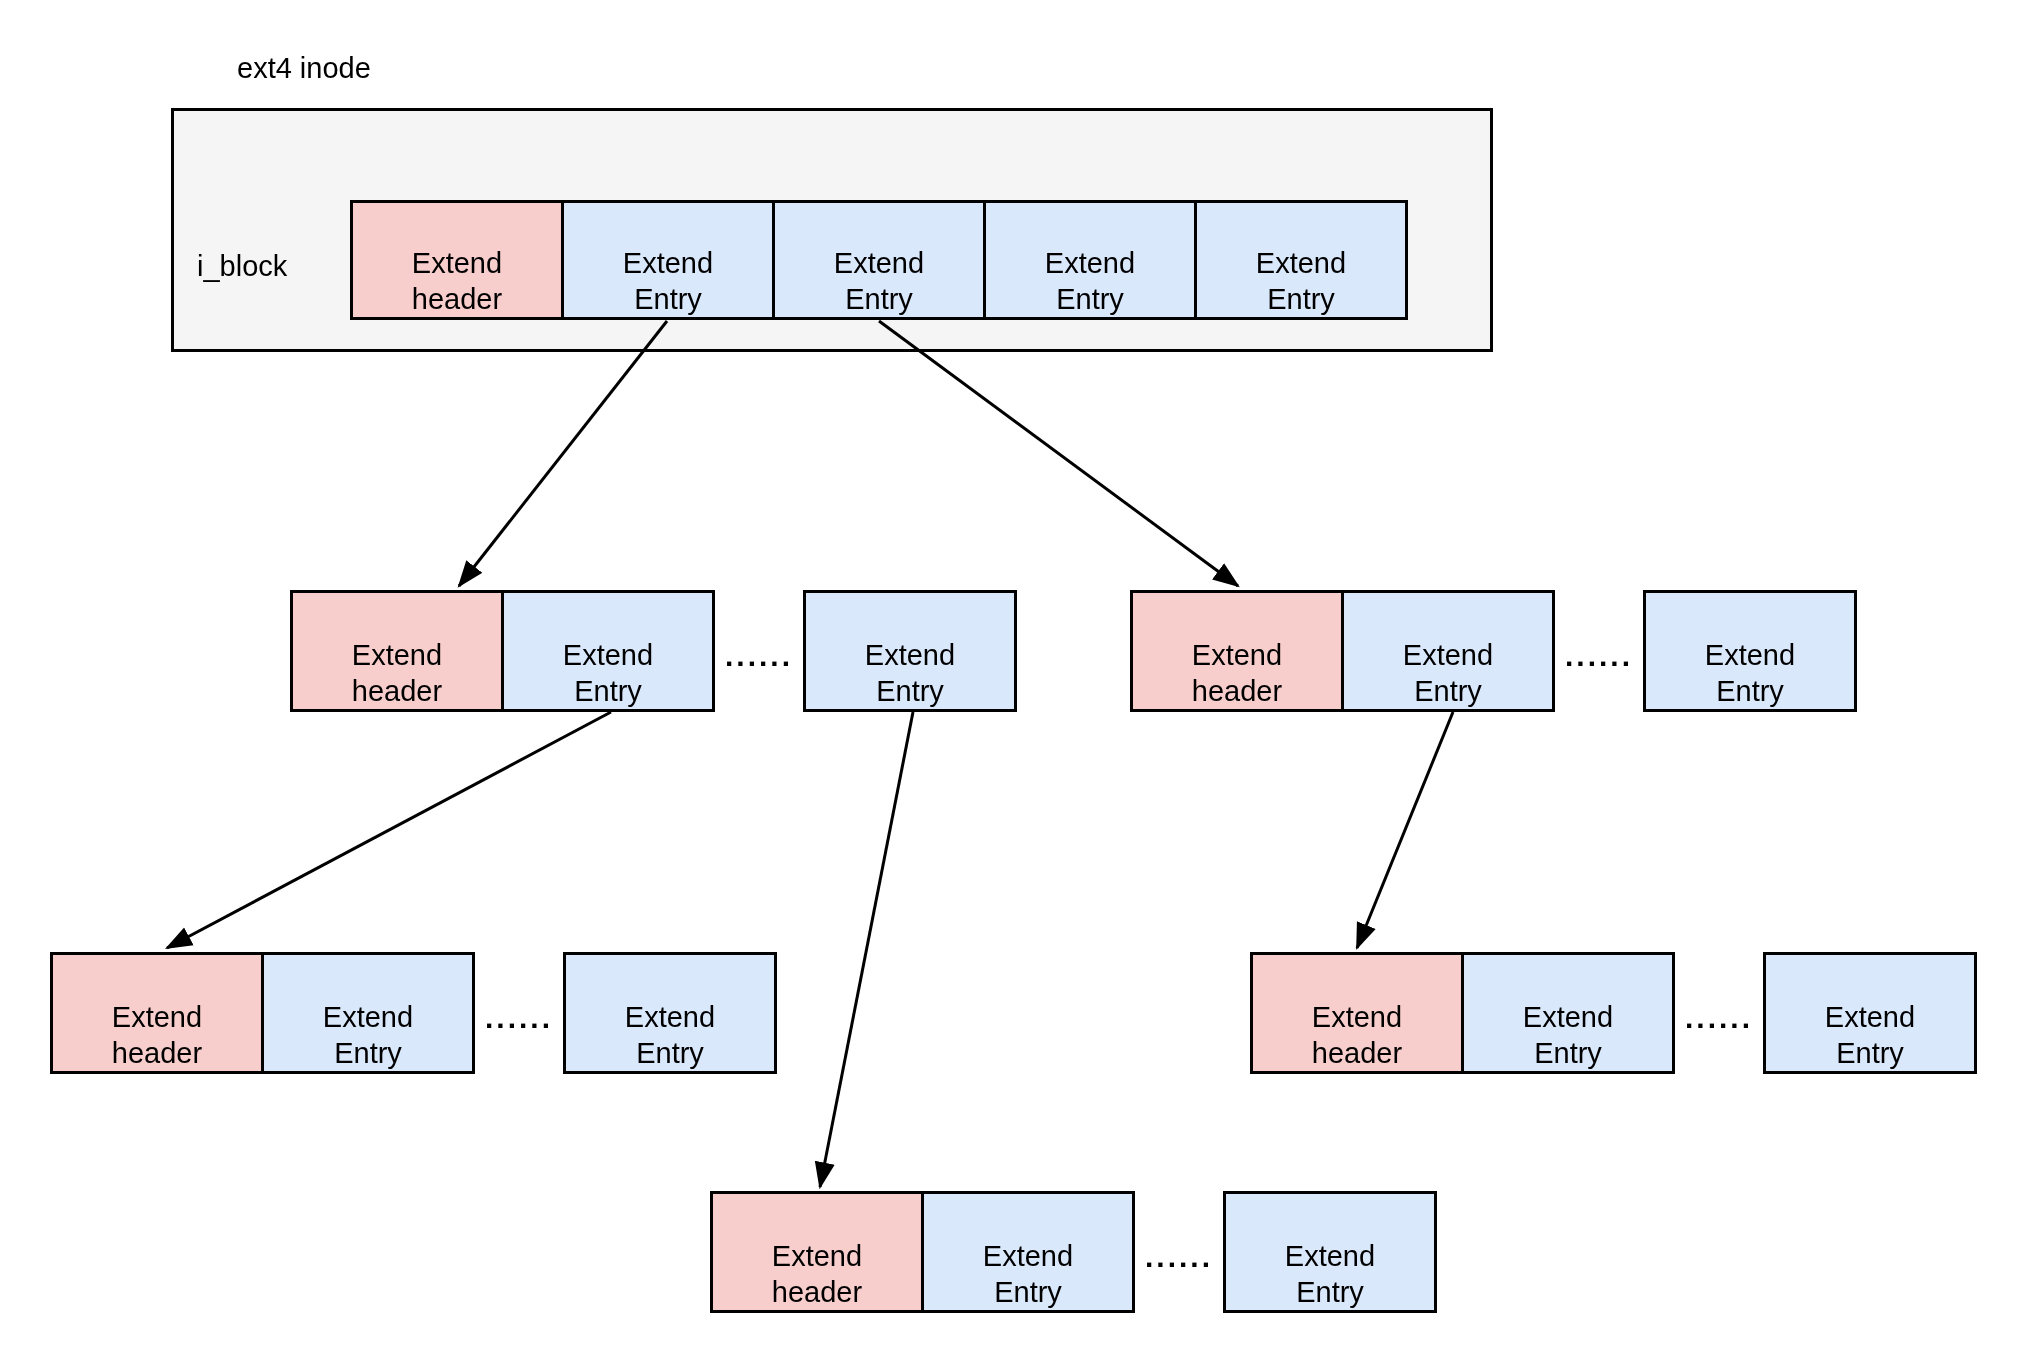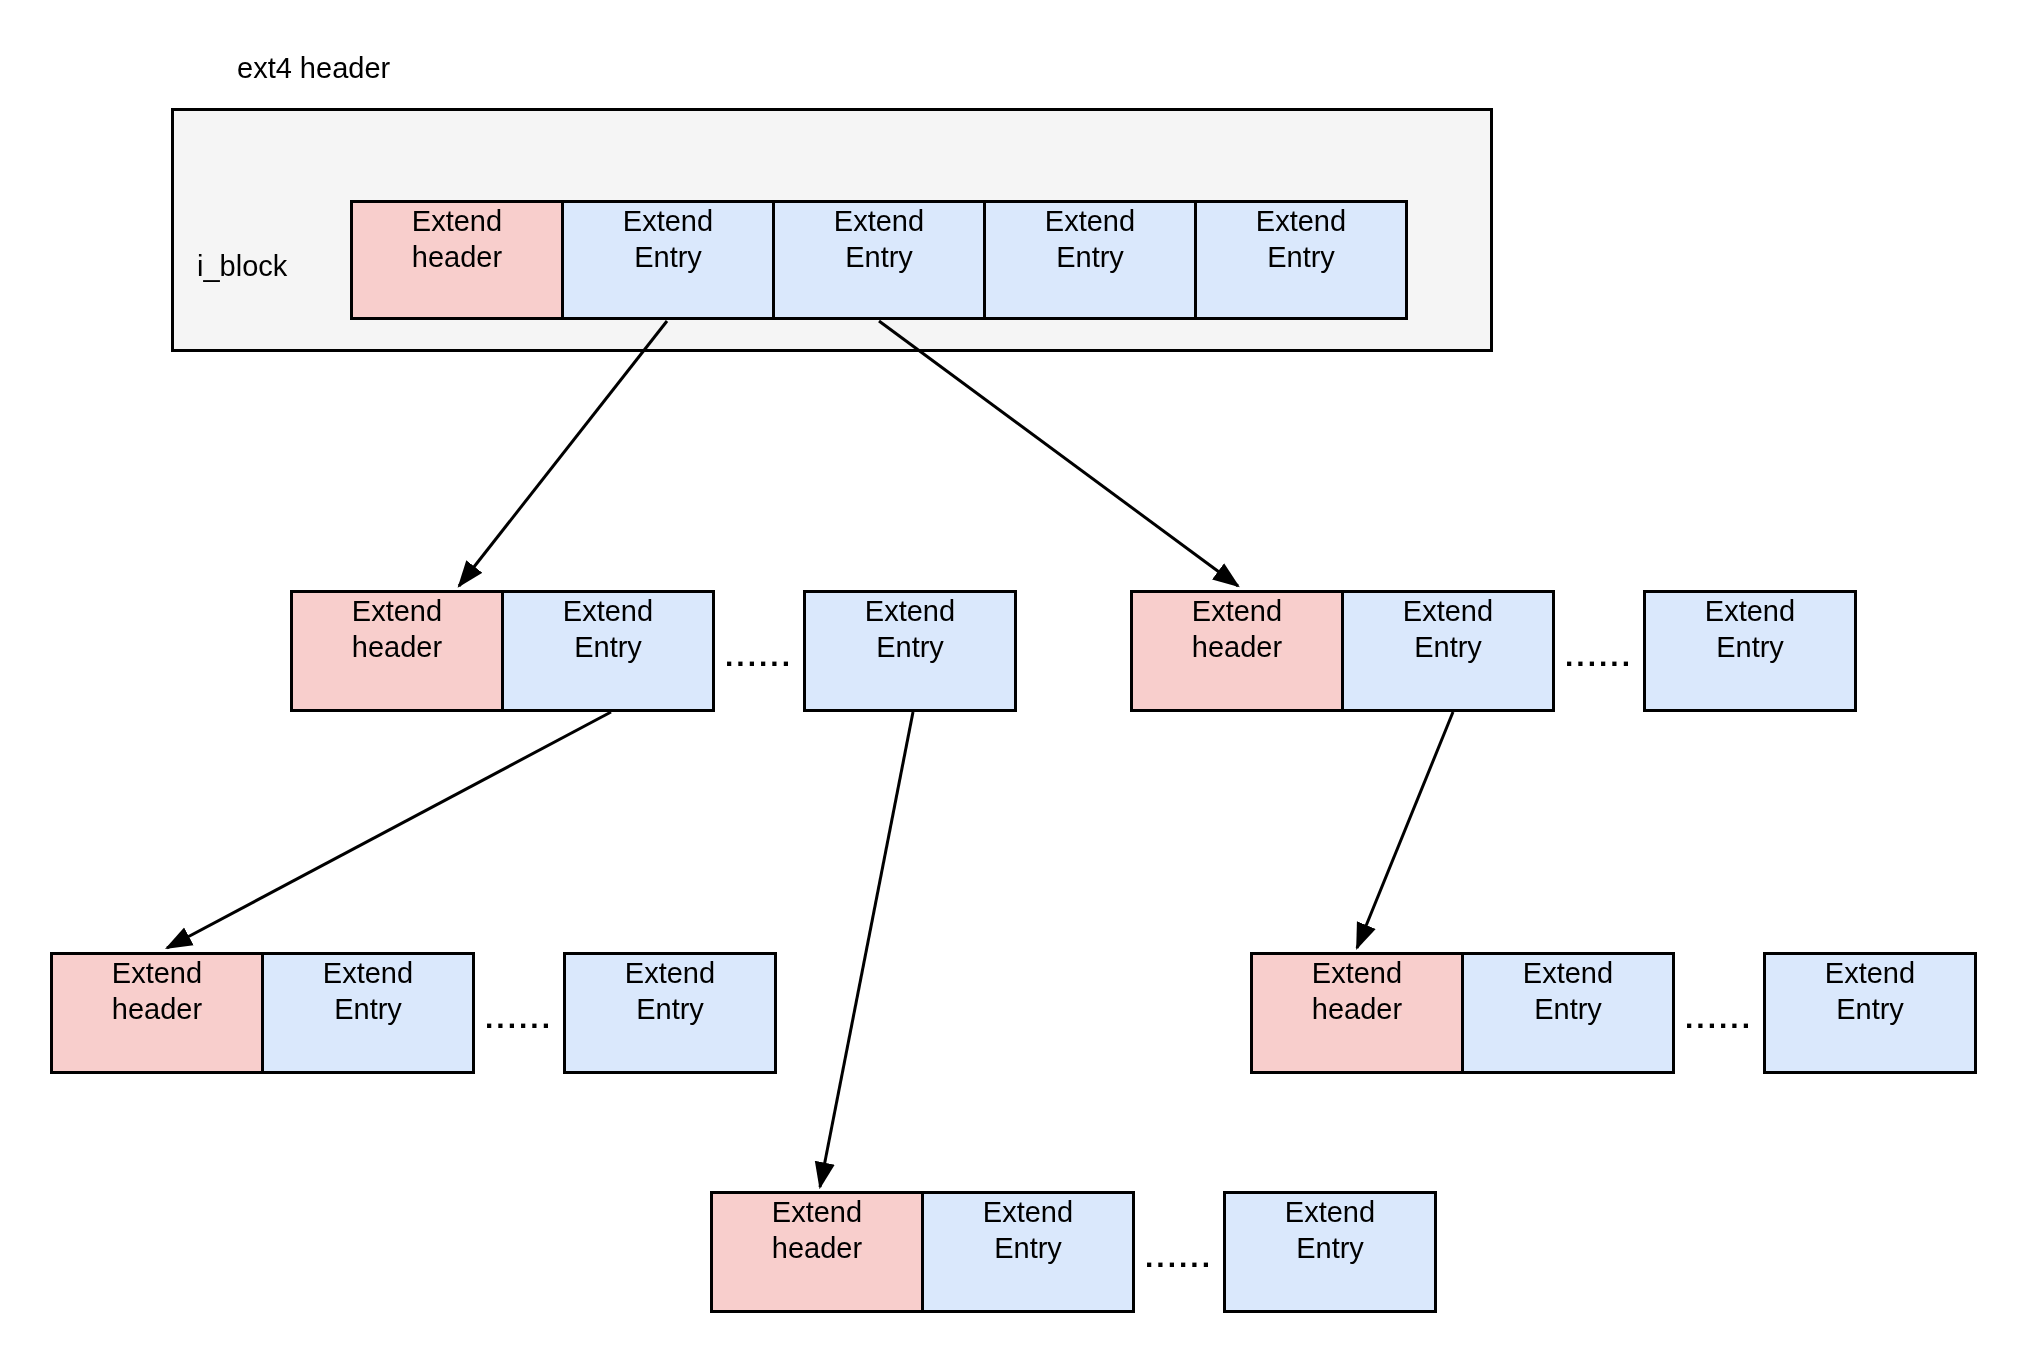--- a/index.html
+++ b/index.html
@@ -25,21 +25,21 @@
     background: var(--inode-fill, #f5f5f5);
     border: 3px solid var(--stroke, #000);
   }
   .iblock-label {
     position: absolute; left: 197px; top: 242px;
     font-size: 29px; white-space: nowrap; margin-top: 8px;
   }
   .node { position: absolute; display: flex; align-items: stretch; }
   .joined { display: flex; align-items: stretch; }
   .cell {
-    display: flex; align-items: flex-start; justify-content: center;
+    display: flex; align-items: flex-end; justify-content: center;
     text-align: center;
     border: 3px solid var(--stroke, #000);
     font-size: 29px; line-height: 36px;
   }
   .cell + .cell { margin-left: -3px; }
   .cell.header { background: var(--header-fill, #f8cecc); }
   .cell.entry  { background: var(--entry-fill, #dae8fc); }
   .cell-label { display: block; width: 140px; }
   .root-node { left: 350px; top: 200px; width: 1058px; height: 120px; }
   .root-node .cell { flex: 1 1 0; height: 120px; }
@@ -60,21 +60,21 @@
     width: 2023px; height: 1363px;
     pointer-events: none; z-index: 10;
   }
   .arrows-layer line { stroke: var(--stroke, #000); stroke-width: 3; }
 </style>
 </head>
 <body>
 
 <div class="canvas">
 
-  <div class="diagram-title">ext4 header</div>
+  <div class="diagram-title">ext4 inode</div>
 
   <div class="inode-box"></div>
 
   <div class="iblock-label">i_block</div>
 
   <div class="node root-node">
     <div class="cell header">
       <span class="cell-label">Extend header</span>
     </div>
     <div class="cell entry">

